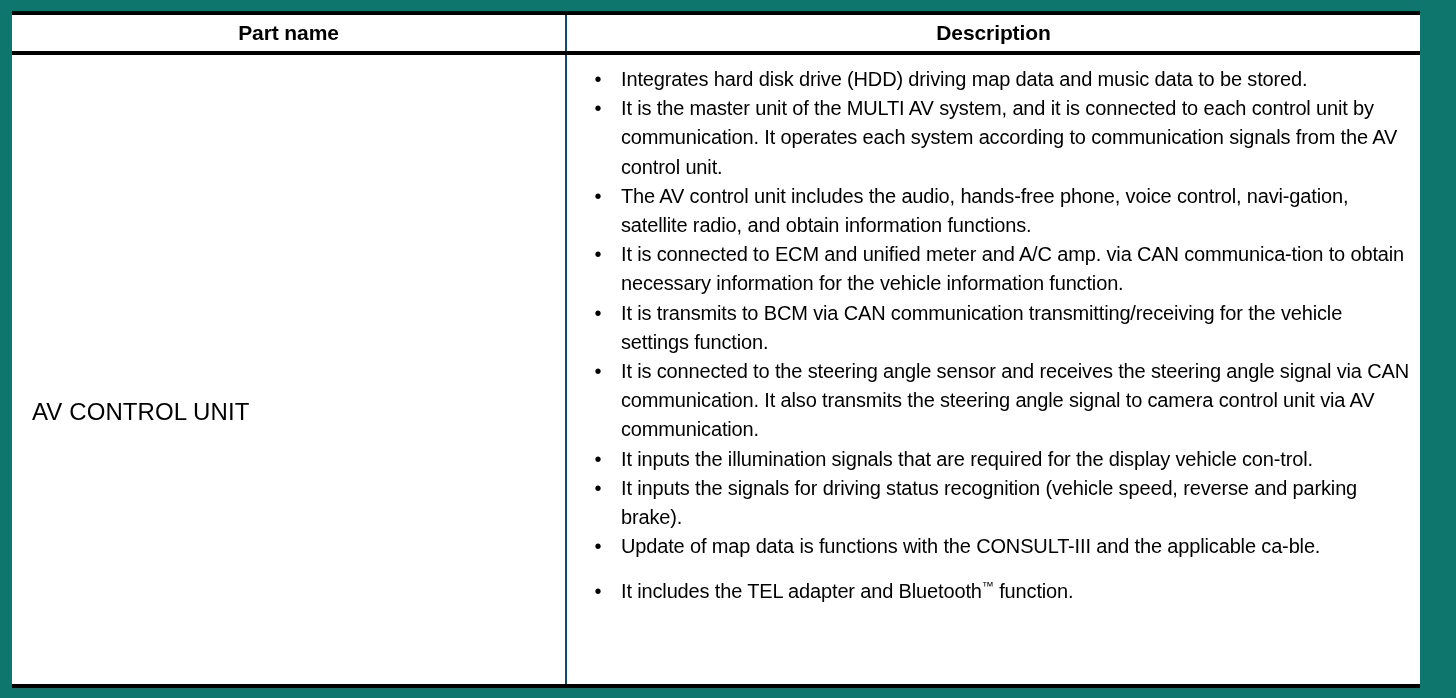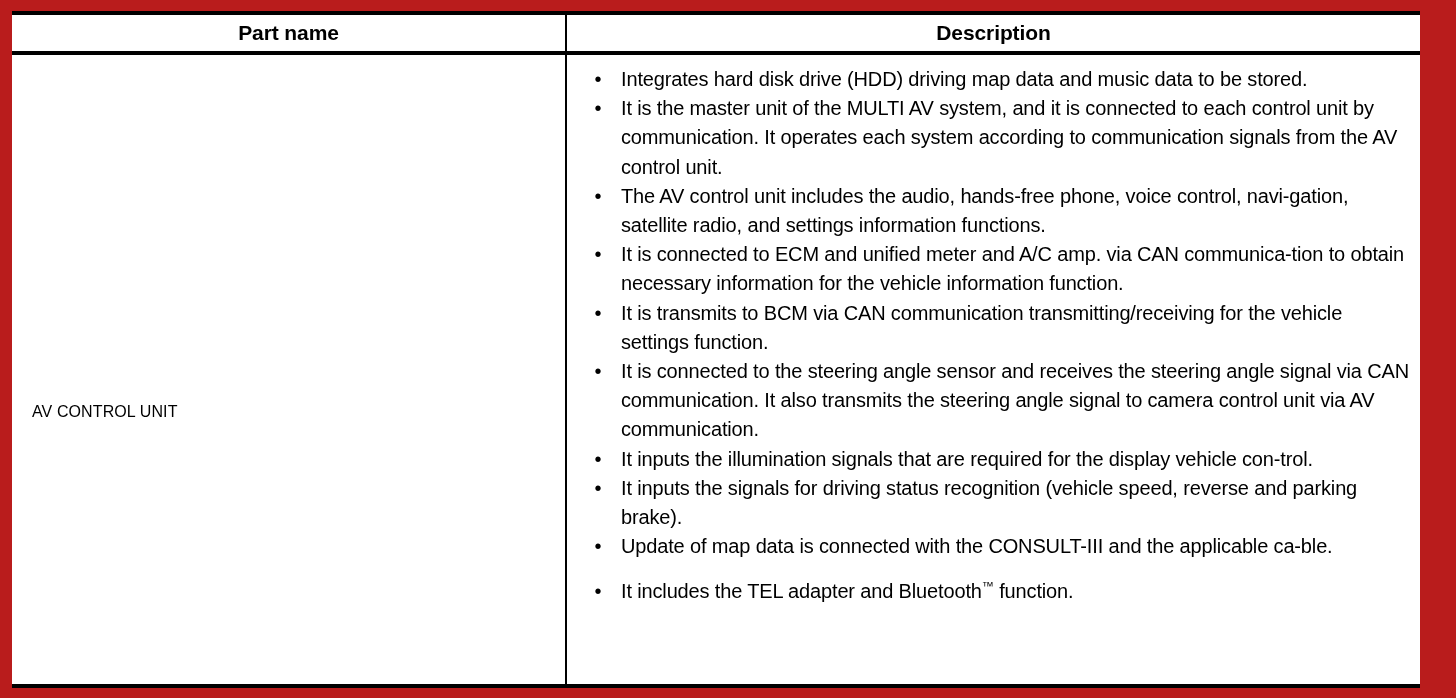--- a/index.html
+++ b/index.html
@@ -14,21 +14,21 @@
     overflow: hidden;
     font-family: "Liberation Sans", sans-serif;
     color: #000000;
     -webkit-font-smoothing: none;
   }
 
   .page {
     position: relative;
     width: 1456px;
     height: 698px;
-    background: #b91c1c;
+    background: #0f766e;
   }
 
   
   .spec-table {
     position: absolute;
     left: 12px;
     top: 11px;
     width: 1408px;          
     border-collapse: collapse;
     table-layout: fixed;
@@ -45,21 +45,21 @@
     padding: 0;
   }
   .spec-table tbody td {
     border-bottom: 4px solid #000;
     padding: 0;
     vertical-align: top;
   }
   
   .spec-table th.th-desc,
   .spec-table td.td-desc {
-    border-left: 2px solid #000000;
+    border-left: 2px solid #0c4a6e;
   }
 
   
   .hdr-text {
     display: block;
     text-align: center;
     font-size: 21px;
     line-height: 36px;
     height: 36px;
     letter-spacing: -0.1px;
@@ -67,21 +67,21 @@
 
   
   .td-part {
     height: 629px;
     position: relative;
   }
   .part-name {
     position: absolute;
     left: 20px;
     top: 345px;
-    font-size: 16px;
+    font-size: 24px;
     line-height: 24px;
     letter-spacing: 0.1px;
     white-space: nowrap;
   }
 
   
   .desc-wrap {
     padding: 10px 10px 14px 20px;
   }
   ul.desc-list {
@@ -152,21 +152,21 @@
                 <span class="item-text">Integrates hard disk drive (HDD) driving map data and music data to be stored.</span>
               </li>
 
               <li>
                 <span class="bullet">•</span>
                 <span class="item-text">It is the master unit of the MULTI AV system, and it is connected to each control unit by communication. It operates each system according to communication signals from the AV control unit.</span>
               </li>
 
               <li>
                 <span class="bullet">•</span>
-                <span class="item-text">The AV control unit includes the audio, hands-free phone, voice control, navi-gation, satellite radio, and settings information functions.</span>
+                <span class="item-text">The AV control unit includes the audio, hands-free phone, voice control, navi-gation, satellite radio, and obtain information functions.</span>
               </li>
 
               <li>
                 <span class="bullet">•</span>
                 <span class="item-text">It is connected to ECM and unified meter and A/C amp. via CAN communica-tion to obtain necessary information for the vehicle information function.</span>
               </li>
 
               <li>
                 <span class="bullet">•</span>
                 <span class="item-text">It is transmits to BCM via CAN communication transmitting/receiving for the vehicle settings function.</span>
@@ -182,21 +182,21 @@
                 <span class="item-text">It inputs the illumination signals that are required for the display vehicle con-trol.</span>
               </li>
 
               <li>
                 <span class="bullet">•</span>
                 <span class="item-text">It inputs the signals for driving status recognition (vehicle speed, reverse and parking brake).</span>
               </li>
 
               <li>
                 <span class="bullet">•</span>
-                <span class="item-text">Update of map data is connected with the CONSULT-III and the applicable ca-ble.</span>
+                <span class="item-text">Update of map data is functions with the CONSULT-III and the applicable ca-ble.</span>
               </li>
 
               <li class="gap-before">
                 <span class="bullet">•</span>
                 <span class="item-text"><span>It includes the TEL adapter and Bluetooth</span><span class="tm">™</span><span> function.</span></span>
               </li>
 
             </ul>
           </div>
         </td>

